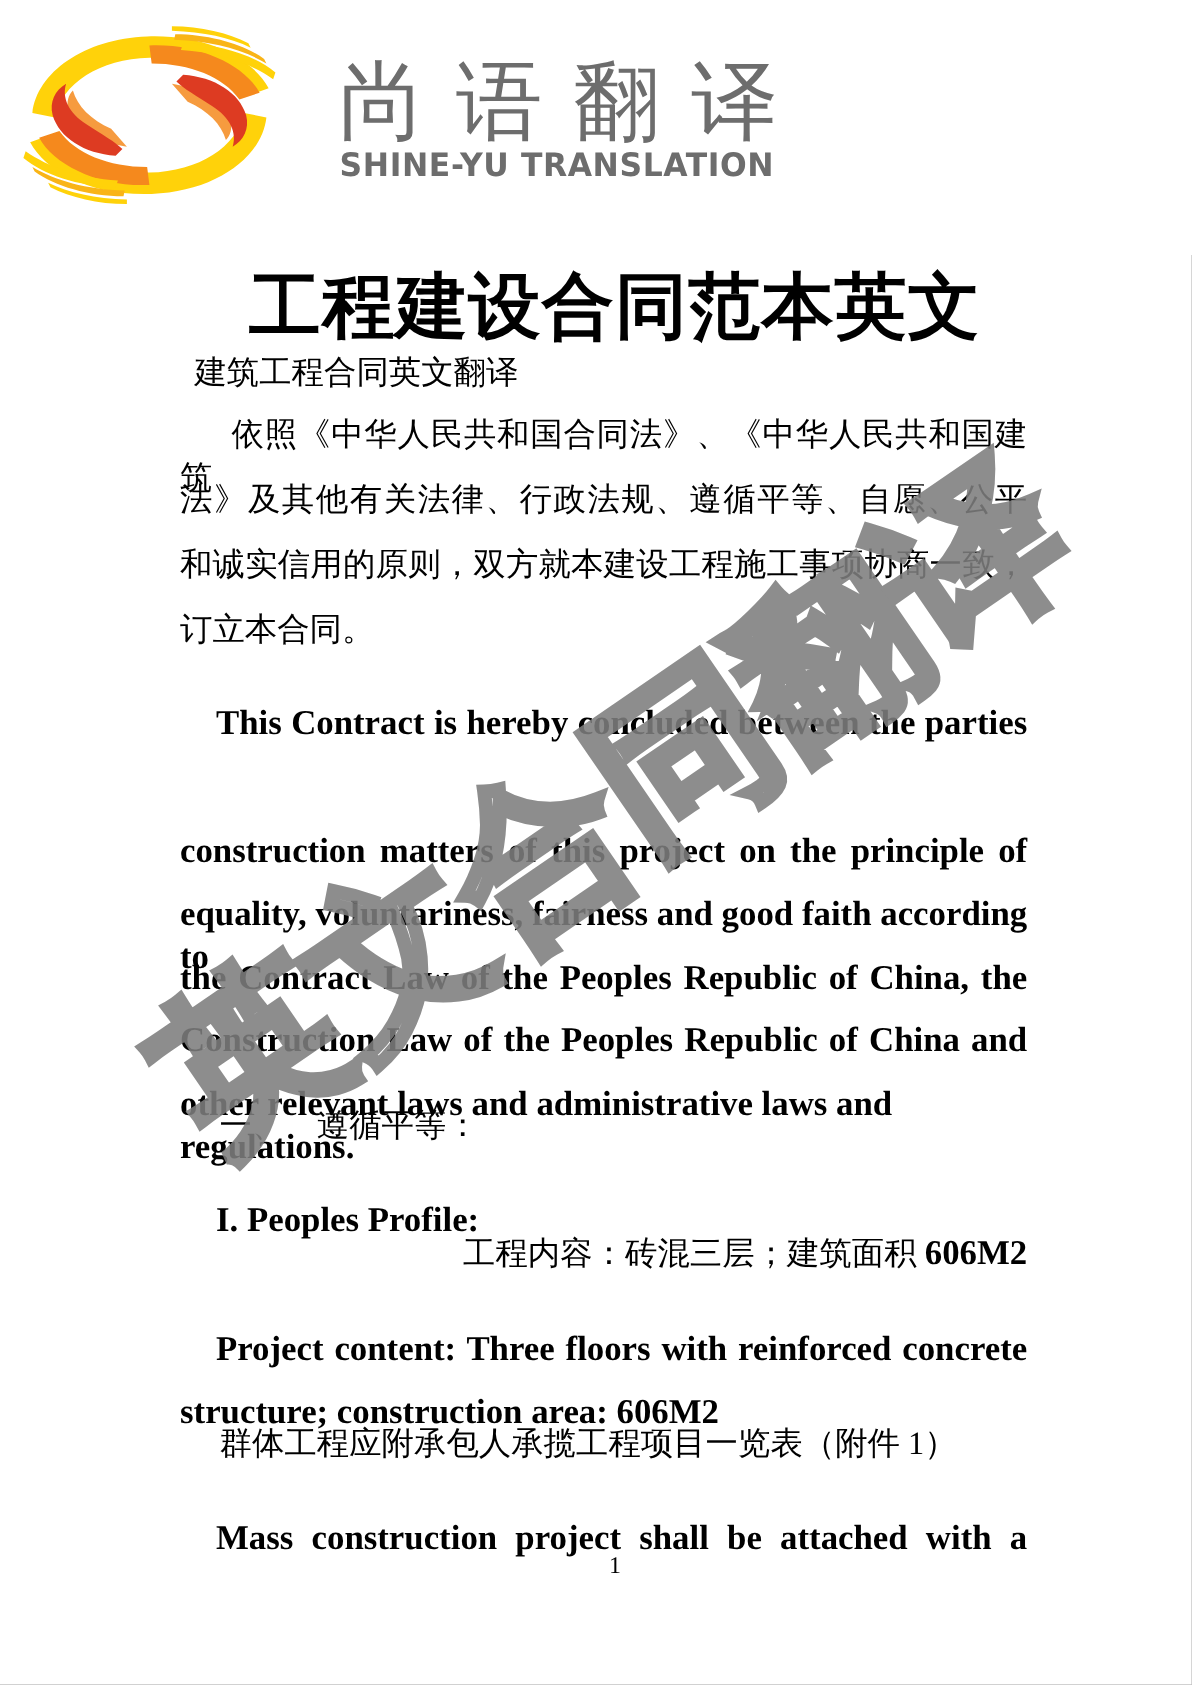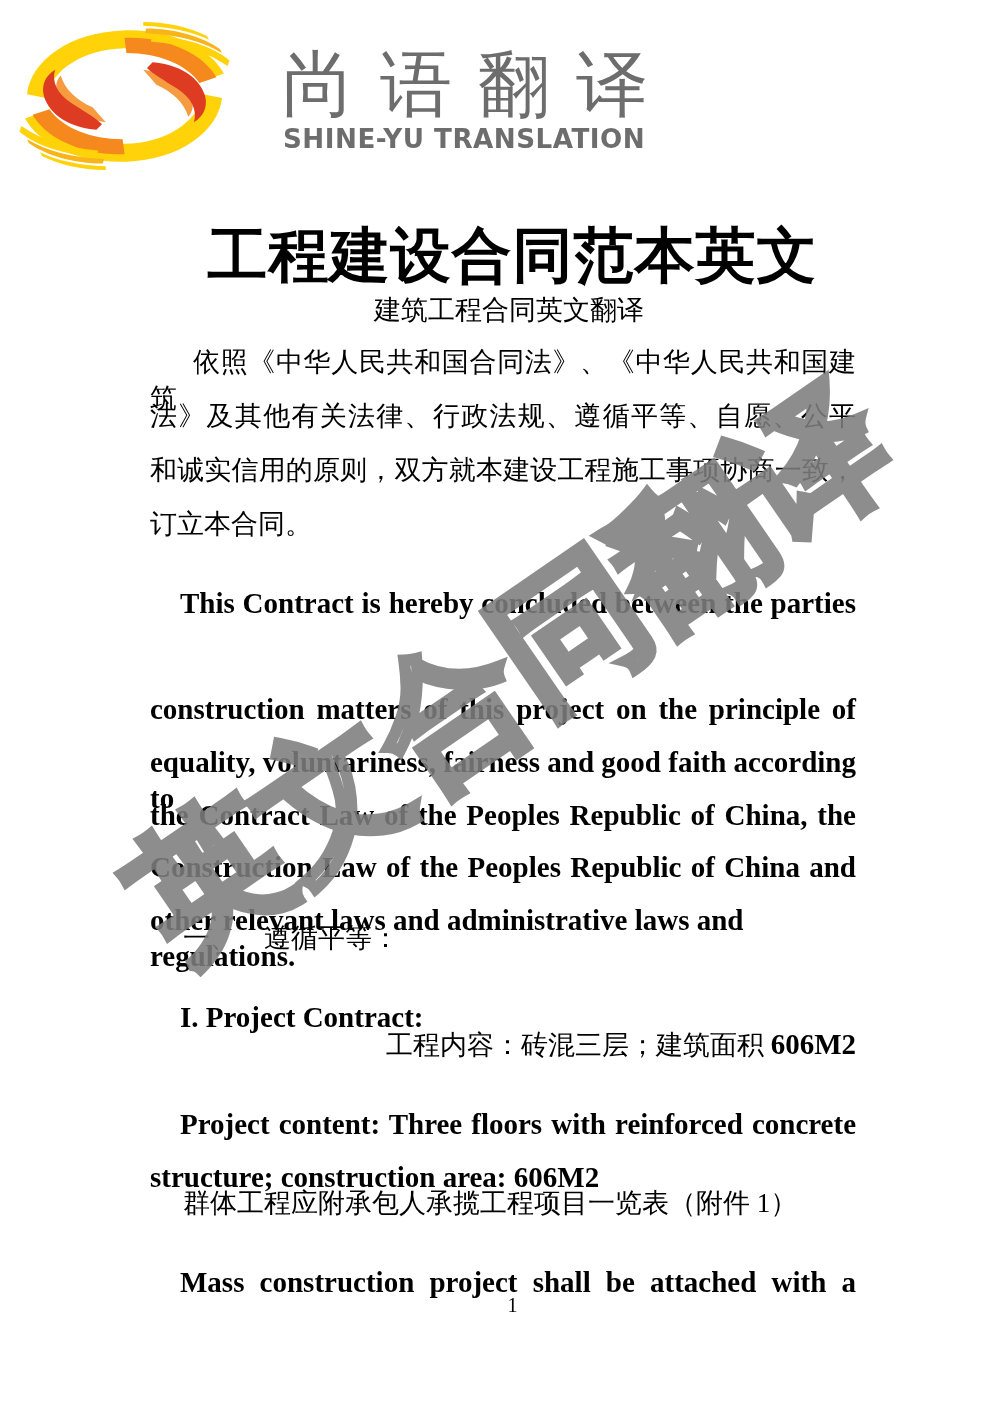--- a/index.html
+++ b/index.html
@@ -25,21 +25,21 @@
     position:absolute; left:0; top:176px; width:100%; text-align:center;
     font-size:60px; font-weight:bold; letter-spacing:1px;
   }
   
   .line{
     position:absolute; left:150px; width:706px; line-height:36px; height:36px;
   }
   .zh{font-size:27px;}
   .en{font-size:29px; font-weight:bold;margin-top:26px;}
   .fill{text-align:justify; text-align-last:justify;}
-  .ind-sm{text-indent:12px;text-align:center;}
+  .ind-sm{text-indent:12px;}
   .ind-zh{text-indent:43px;}
   .ind-en{text-indent:30px;}
   .ind-md{text-indent:33px;}
   .ind-lg{text-indent:40px;text-align:right;}
   .num-bold{font-family:"Liberation Serif", serif; font-size:29px; font-weight:bold;}
   
   .watermark{
     position:absolute; left:45px; top:594px; width:930px; height:154px;
     line-height:154px; text-align:center; white-space:nowrap;
     font-family:"DejaVu Sans", sans-serif; font-weight:bold; font-size:146px;
@@ -86,21 +86,21 @@
   <div class="line zh fill" style="top:398px">法》及其他有关法律、行政法规、遵循平等、自愿、公平</div>
   <div class="line zh fill" style="top:452px">和诚实信用的原则，双方就本建设工程施工事项协商一致，</div>
   <div class="line zh" style="top:506px">订立本合同。</div>
   <div class="line en fill ind-en" style="top:559px">This Contract is hereby concluded between the parties</div>
   <div class="line en fill" style="top:665px">construction matters of this project on the principle of</div>
   <div class="line en fill" style="top:718px">equality, voluntariness, fairness and good faith according to</div>
   <div class="line en fill" style="top:771px">the Contract Law of the Peoples Republic of China, the</div>
   <div class="line en fill" style="top:823px">Construction Law of the Peoples Republic of China and</div>
   <div class="line en" style="top:876px">other relevant laws and administrative laws and regulations.</div>
   <div class="line zh ind-md" style="top:920px">一、　遵循平等：</div>
-  <div class="line en ind-en" style="top:973px">I. Project Contract:</div>
+  <div class="line en ind-en" style="top:973px">I. Peoples Profile:</div>
   <div class="line zh ind-lg" style="top:1026px">
     <span>工程内容：砖混三层；建筑面积 </span><span class="num-bold">606M2</span>
   </div>
   <div class="line en fill ind-en" style="top:1080px">Project content: Three floors with reinforced concrete</div>
   <div class="line en" style="top:1133px">structure; construction area: 606M2</div>
   <div class="line zh ind-md" style="top:1185px">群体工程应附承包人承揽工程项目一览表（附件 1）</div>
   <div class="line en fill ind-en" style="top:1238px">Mass construction project shall be attached with a</div>
 
   <div class="page-num">1</div>
 

